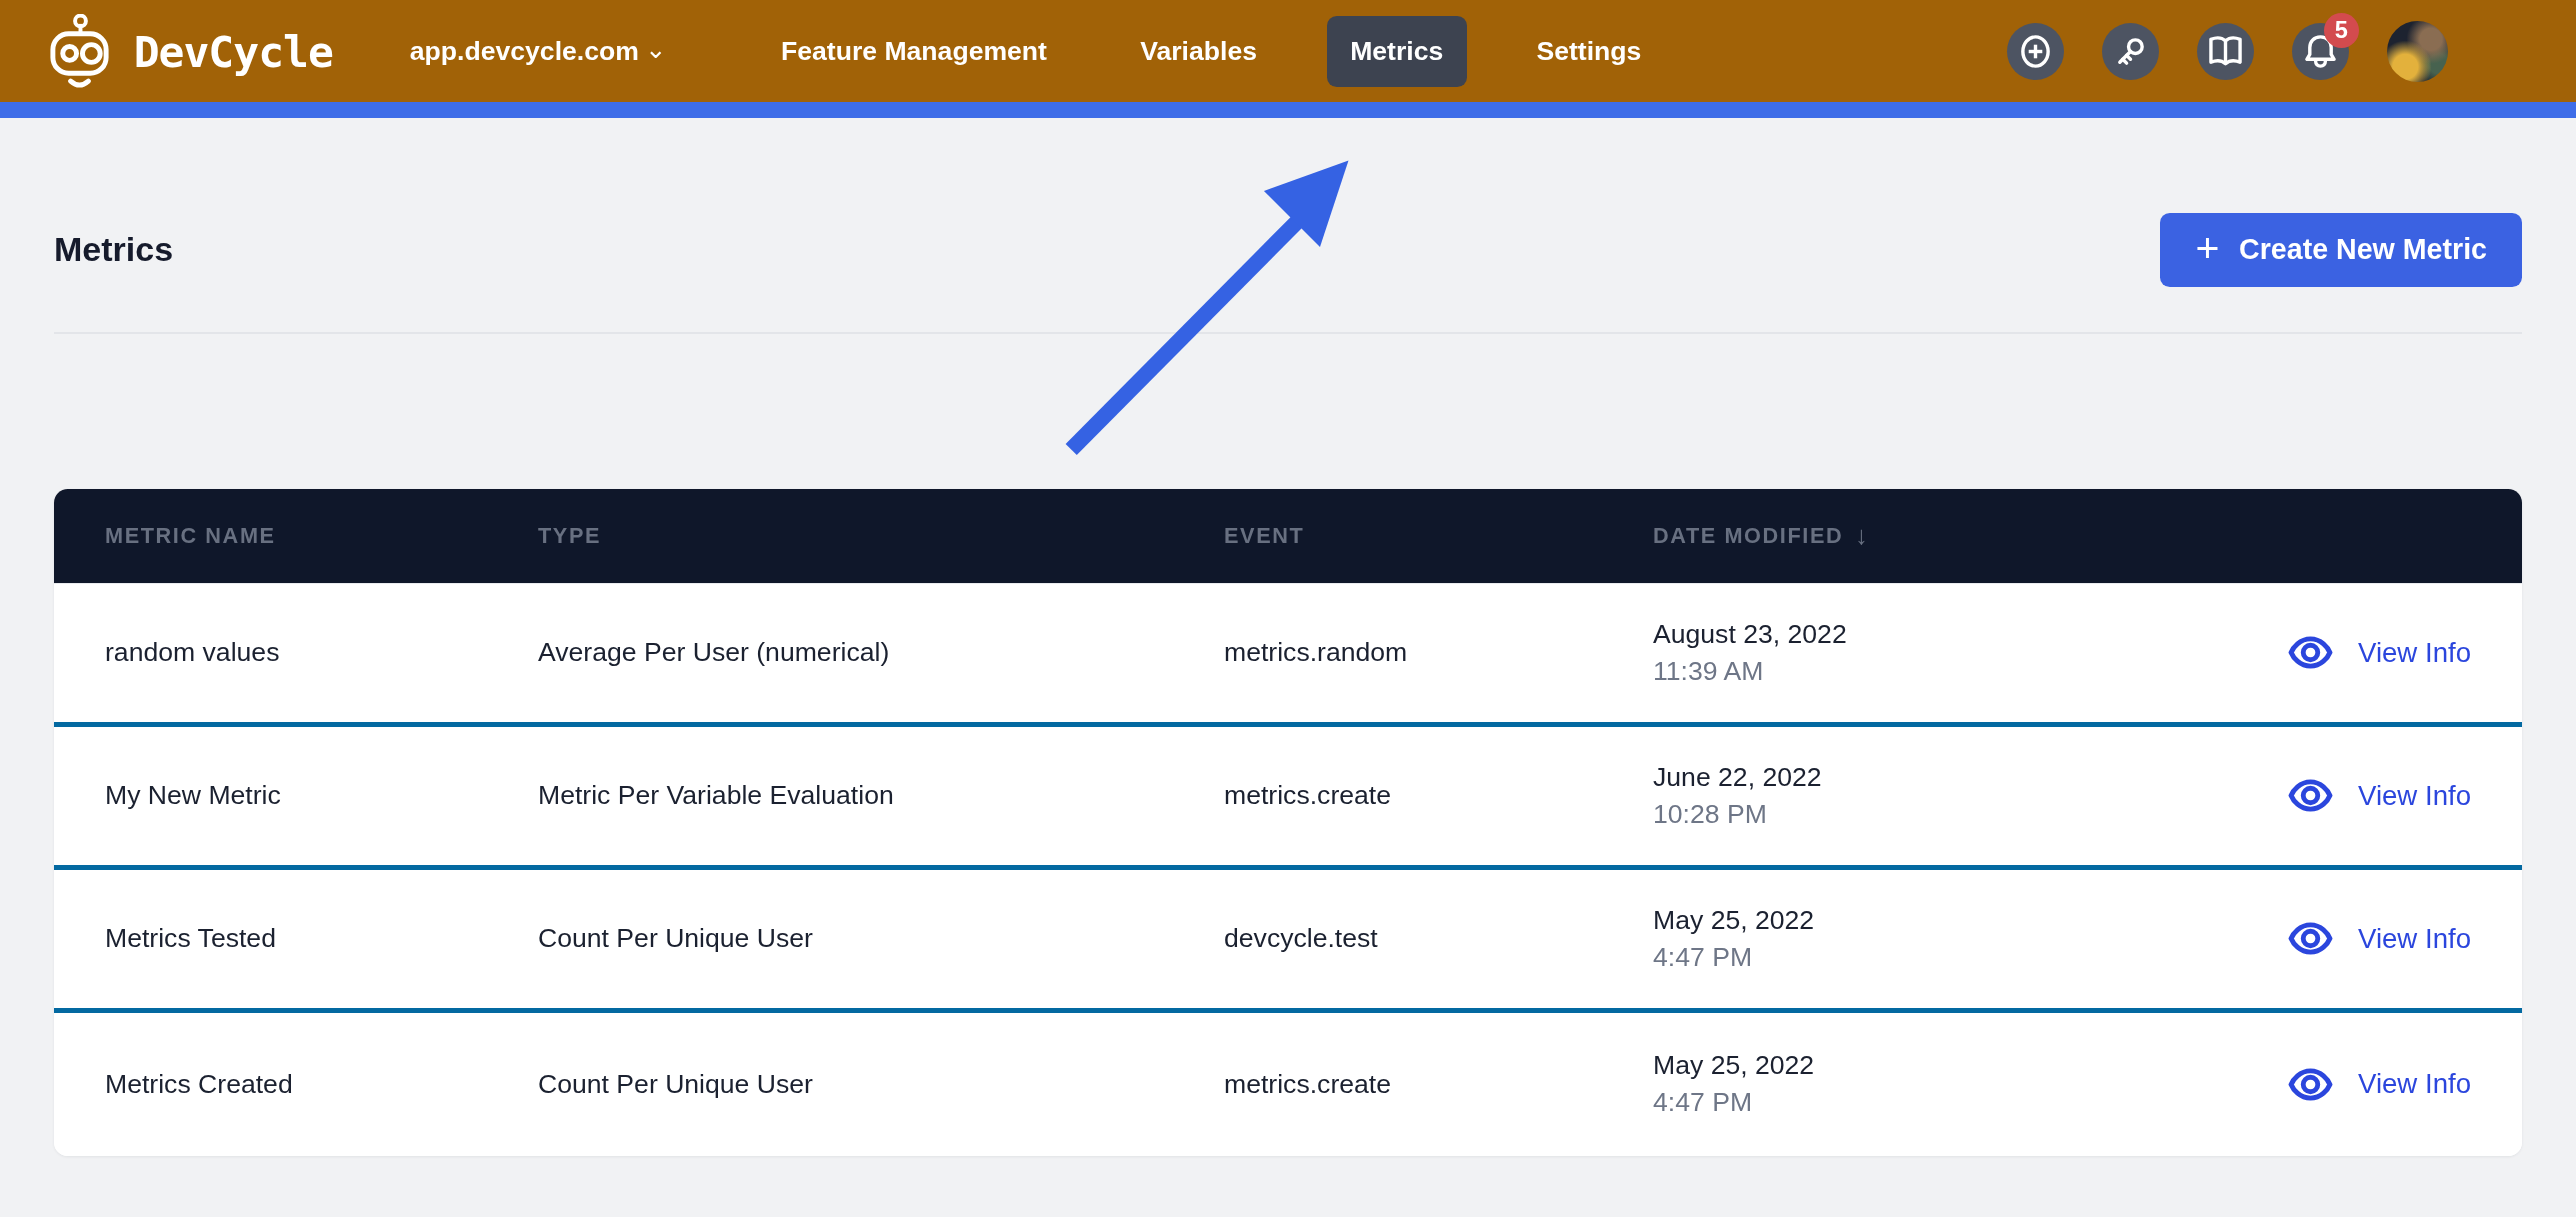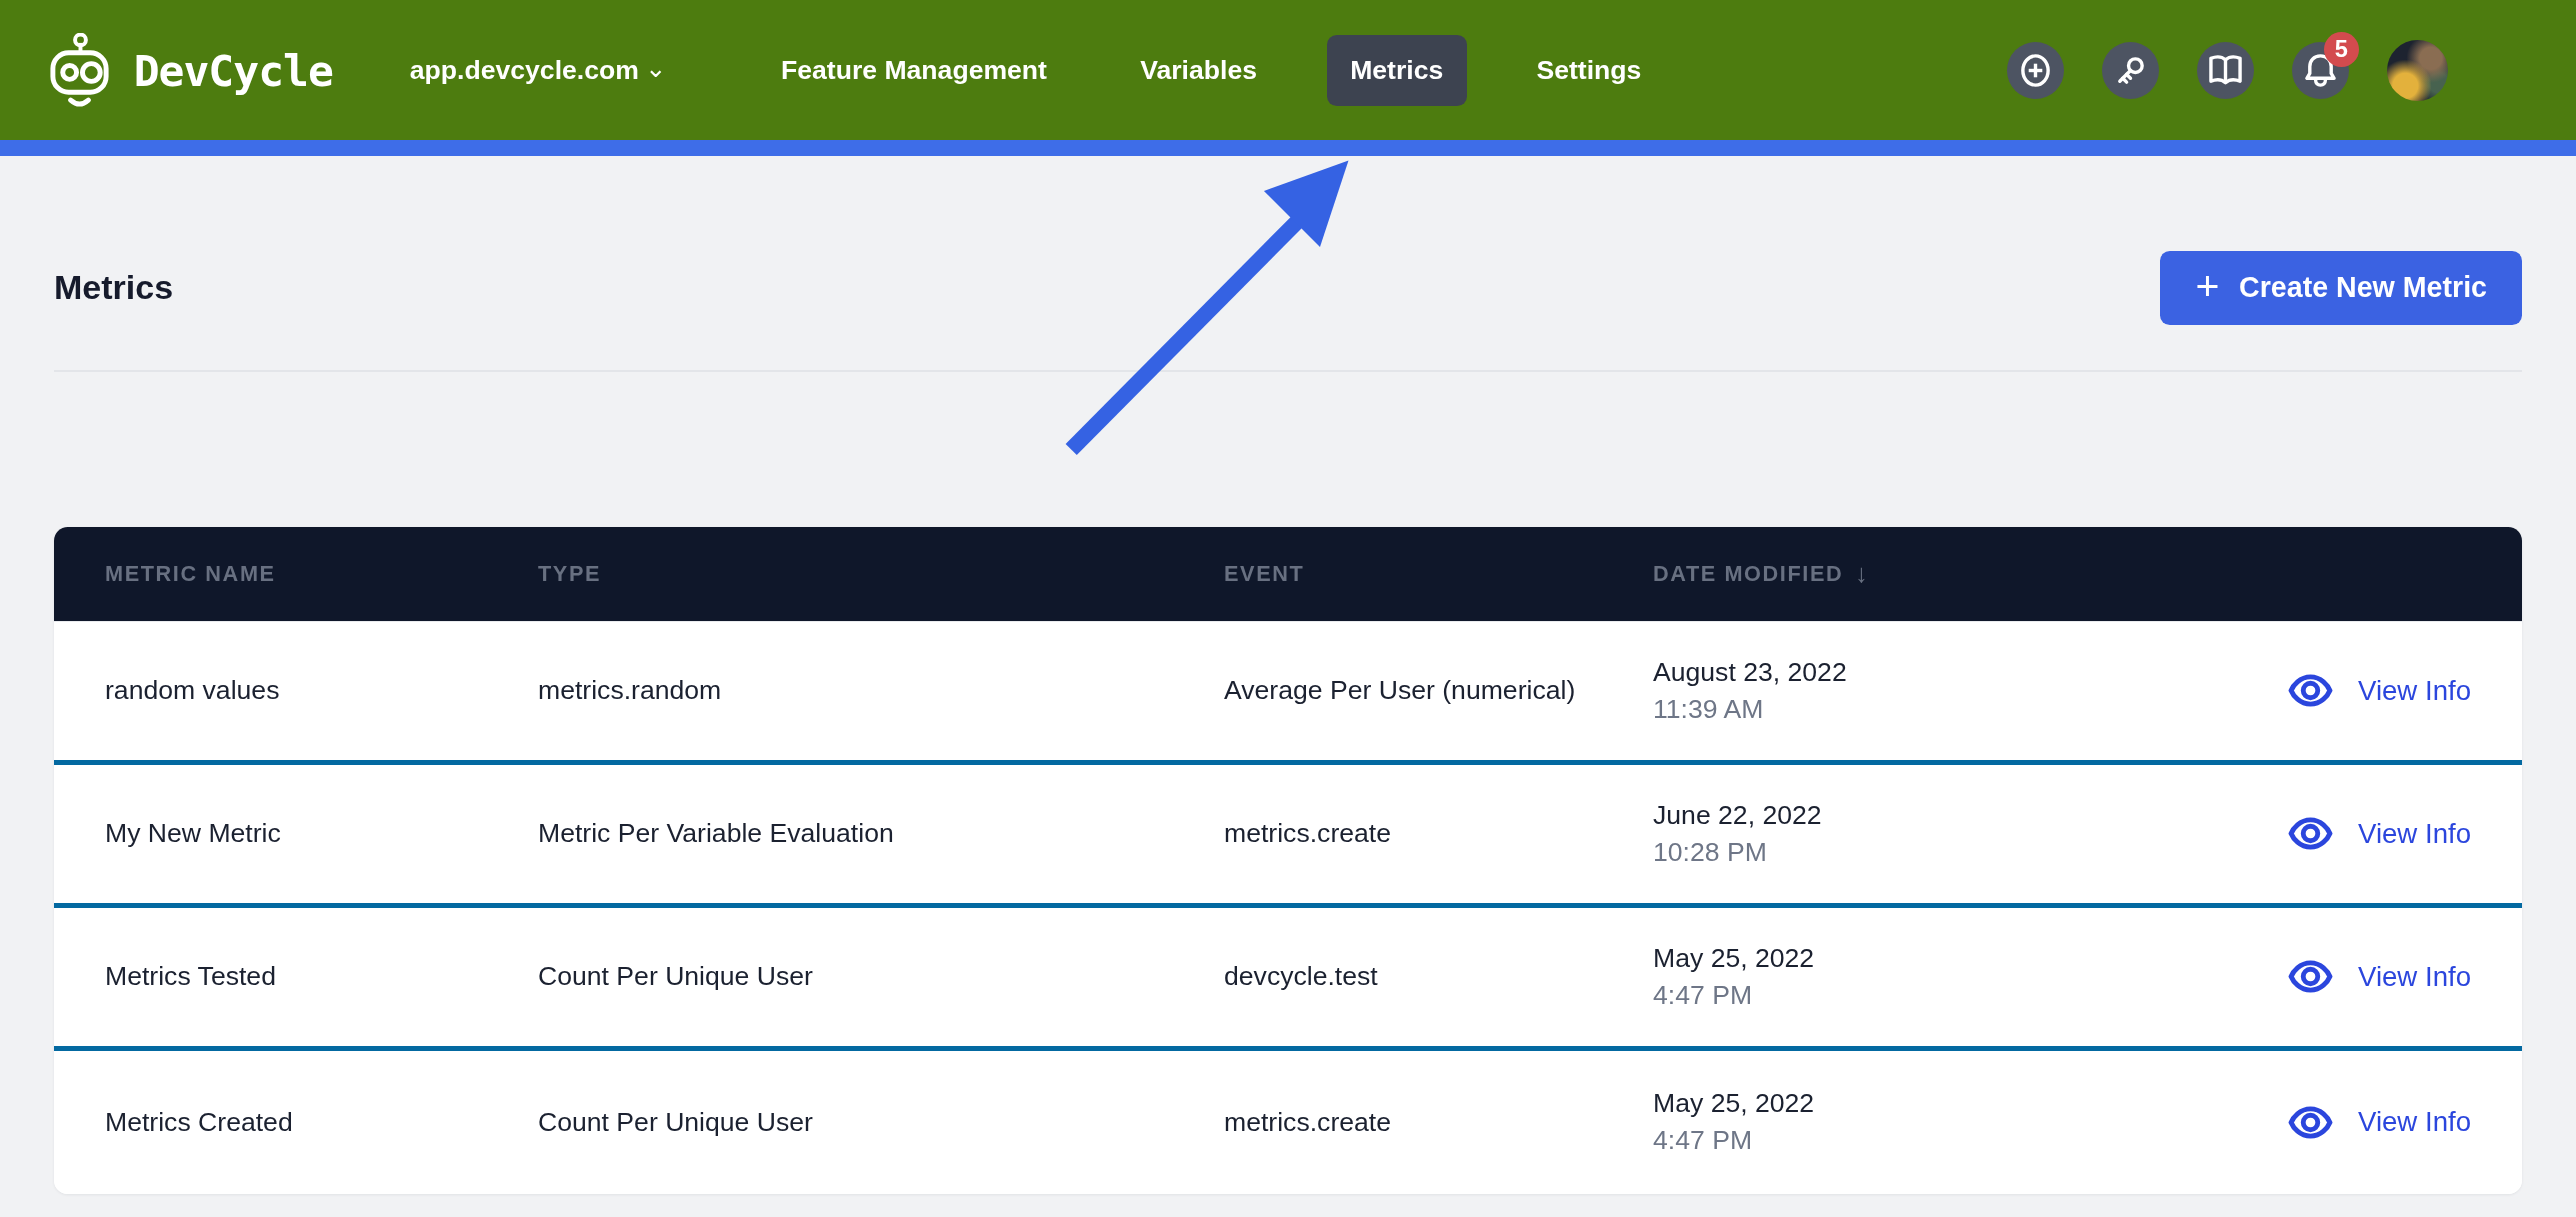--- a/index.html
+++ b/index.html
@@ -6,21 +6,21 @@
   html,body { width:2576px; height:1217px; }
   body {
     font-family:"Liberation Sans", sans-serif;
     background:#f1f2f4;
     overflow:hidden;
   }
   .app { position:relative; width:2576px; height:1217px; }
 
   
   .navbar {
-    height:140px; background:#4d7c0f;
+    height:102px; background:#a16207;
     display:flex; align-items:center;
     padding:1px 128px 0 45px;
     color:#fff;
   }
   .accent-bar { height:15.8px; background:#3e6de8; }
   .brand { display:flex; align-items:center; gap:19.7px; }
   .brand-logo { width:69px; height:75px; display:block; }
   .brand-name {
     font-family:"DejaVu Sans Mono", monospace;
     font-weight:bold; font-size:43px; letter-spacing:-1px; color:#fff;
@@ -193,22 +193,22 @@
           </div>
         <div class="th">
           <span>Date Modified</span>
           <span class="sort-icon">↓</span>
         </div>
         <div class="th"></div>
       </div>
 
       <div class="trow tr">
         <div class="cell">random values</div>
+        <div class="cell">Average Per User (numerical)</div>
         <div class="cell">metrics.random</div>
-        <div class="cell">Average Per User (numerical)</div>
         <div class="cell cell-date">
           <div class="date-line">August 23, 2022</div>
           <div class="time-line">11:39 AM</div>
         </div>
         <div class="cell-action">
           <svg width="45" height="33" viewBox="0 0 46 34" fill="none">
             <path d="M23 3 C12 3 5 12 3 17 C5 22 12 31 23 31 C34 31 41 22 43 17 C41 12 34 3 23 3 Z" stroke="#2b46dd" stroke-width="5"></path>
             <circle cx="23" cy="17" r="7.5" stroke="#2b46dd" stroke-width="5"></circle>
           </svg>
           <span>View Info</span>

